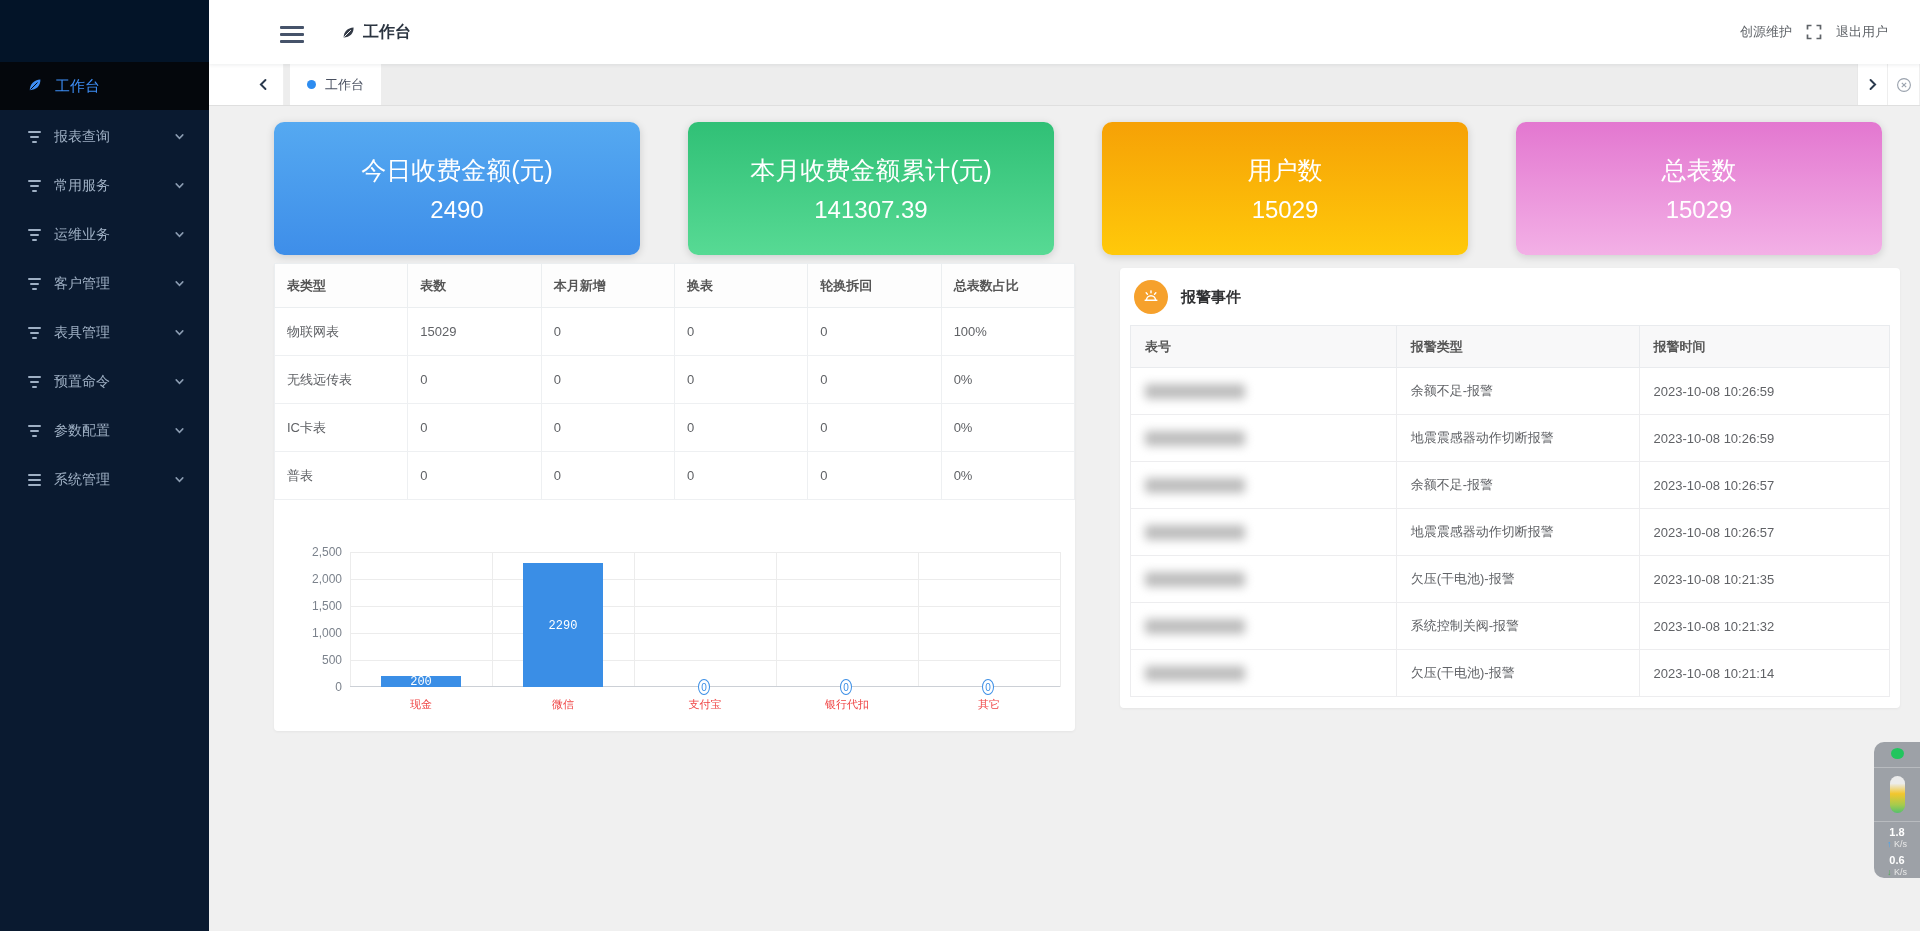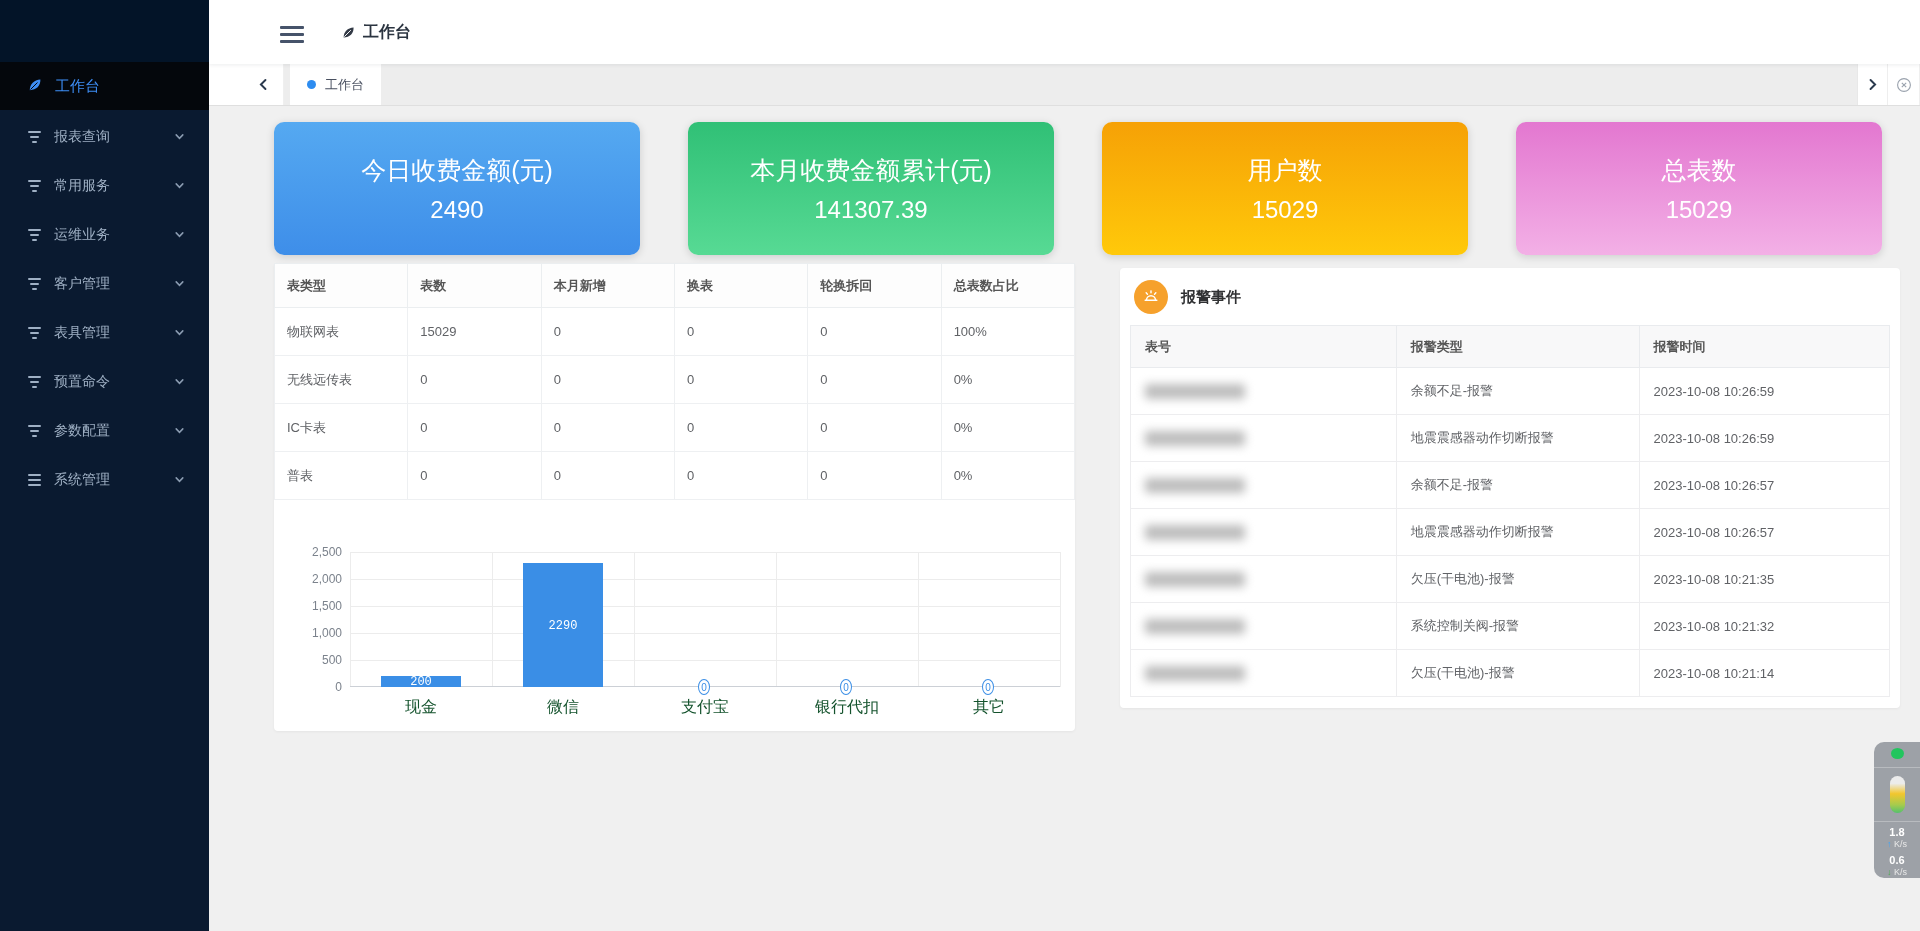--- a/index.html
+++ b/index.html
@@ -68,21 +68,21 @@
     font-size:16px; font-weight:bold; color:#33475f; }
   .plot { position:absolute; left:76px; top:289px; width:710px; height:135px; }
   .gridline-h { position:absolute; left:0; width:710px; height:1px; background:#ececec; }
   .gridline-v { position:absolute; top:0; width:1px; height:135px; background:#ececec; }
   .axis-base { position:absolute; left:0; bottom:0; width:710px; height:1px; background:#ccd0d6; }
   .ytick { position:absolute; right:718px; width:60px; text-align:right; font-size:12px; color:#7b828c; }
   .bar { position:absolute; bottom:0; width:80px; background:#3a8ee6; }
   .bar-label { position:absolute; width:80px; text-align:center; font-size:12px; color:#fff;font-family:Liberation Mono, monospace; }
   .zero-oval { position:absolute; bottom:-8px; width:12px; height:16px; border:1px solid #3a8ee6;
     border-radius:50%; background:#fff; color:#3a8ee6; font-size:10px; line-height:15px; text-align:center; }
-  .xlabel { position:absolute; top:145px; width:142px; text-align:center; font-size:16px; color:#14532d; }
+  .xlabel { position:absolute; top:145px; width:142px; text-align:center; font-size:11px; color:#ef4444; }
 
   
   .alarm-head { display:flex; align-items:center; gap:13px; padding:12px 14px 11px; }
   .alarm-icon { width:34px; height:34px; border-radius:50%; background:#f6a12c; display:flex;
     align-items:center; justify-content:center; }
   .alarm-title { font-size:15px; font-weight:bold; color:#303133; }
   #alarm-table { width:calc(100% - 20px); margin:0 10px; border-collapse:collapse; table-layout:fixed; }
   #alarm-table th { height:42px; background:#f8f8f9; font-size:13px; color:#555; font-weight:bold;
     text-align:left; padding-left:14px; border:1px solid #e9ebee; }
   #alarm-table td { height:47px; font-size:13px; color:#606266; text-align:left; padding-left:14px;
@@ -231,20 +231,32 @@
       <i></i>
     </span>
   <div class="title-group">
     <span class="leaf">
       <svg width="15" height="15" viewBox="0 0 16 16">
           <path d="M2.8 13.2 C2.8 7.2 7 3 13.4 2.6 C13.6 9 9.4 13 2.8 13.2 Z" fill="currentColor"></path>
           <path d="M3.5 12.5 L10.5 5.5" stroke="#fff" stroke-width="1"></path>
         </svg>
     </span>
     <span>工作台</span>
+  </div>
+  <div class="header-right">
+    <span>创源维护</span>
+    <span class="fs-icon">
+      <svg width="16" height="16" viewBox="0 0 16 16" fill="none" stroke="currentColor" stroke-width="1.7">
+        <path d="M1.5 5.5 V1.5 H5.5"></path>
+          <path d="M10.5 1.5 H14.5 V5.5"></path>
+          <path d="M14.5 10.5 V14.5 H10.5"></path>
+          <path d="M5.5 14.5 H1.5 V10.5"></path>
+      </svg>
+    </span>
+    <span>退出用户</span>
   </div>
 </header>
 
 <div id="tabbar">
   <div class="tab-btn">
     <svg width="13" height="13" viewBox="0 0 10 10" fill="none" stroke="currentColor" stroke-width="1.5" stroke-linecap="round">
         <path d="M6.5 1.5 L3 5 L6.5 8.5"></path>
       </svg>
   </div>
   <div class="tab">

